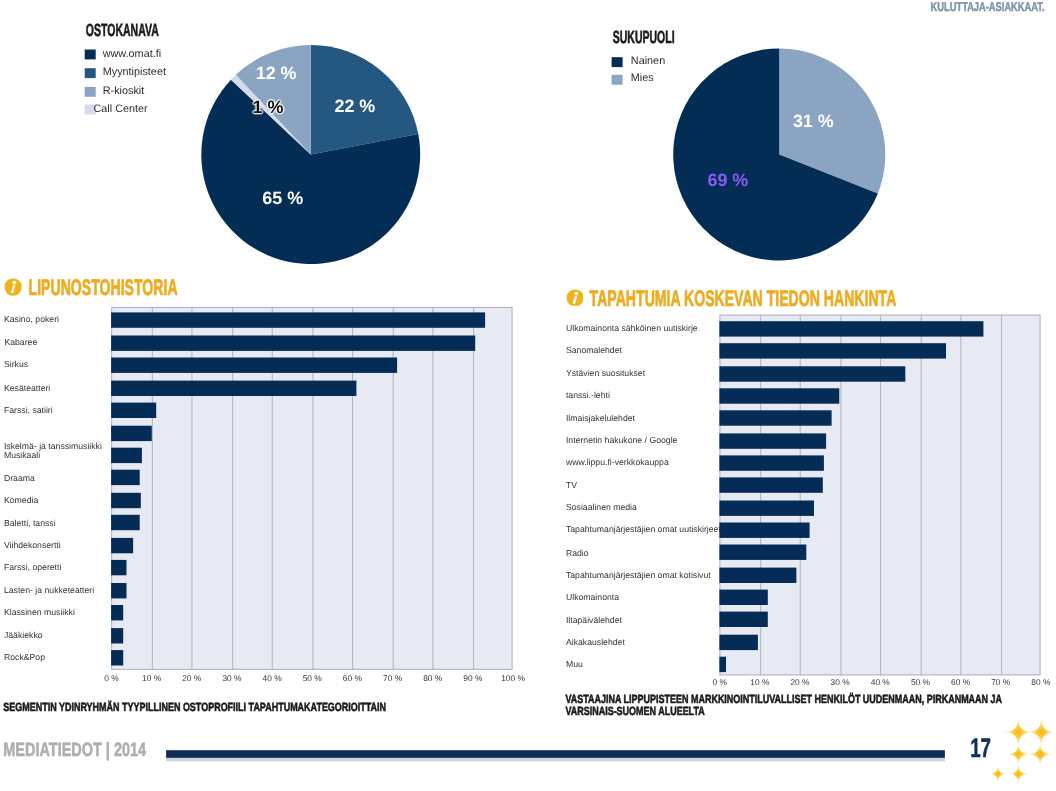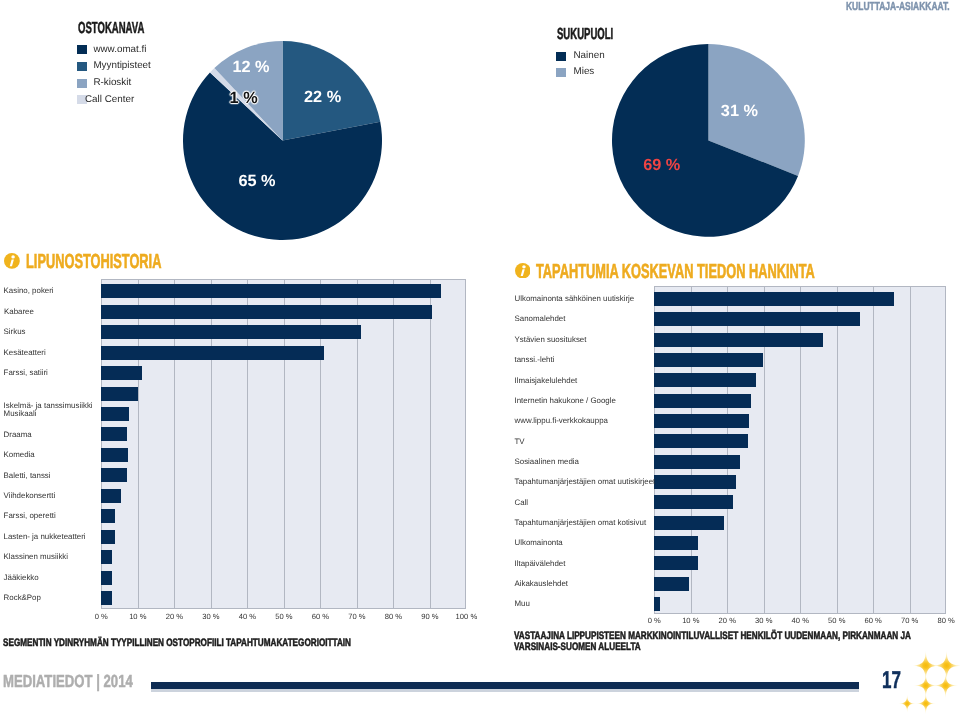--- a/index.html
+++ b/index.html
@@ -61,21 +61,21 @@
 <div class="abs">
   <div class="abs cond pie-title" style="left:556.6px;top:25.9px">SUKUPUOLI</div>
   <div class="legend-sw" style="left:556.2px;top:51.7px;background:#032d55"></div>
   <div class="legend-tx" style="left:573.5px;top:51.4px">Nainen</div>
   <div class="legend-sw" style="left:556.2px;top:67.7px;background:#8ba4c2"></div>
   <div class="legend-tx" style="left:573.5px;top:67.4px">Mies</div>
   <svg class="abs" style="left:610.3px;top:42.4px" width="196.8" height="196.8" viewBox="610.30 42.40 196.80 196.80">
     <path d="M 708.70 140.80 L 708.70 44.40 A 96.40 96.40 0 0 1 798.33 176.29 Z" fill="#8ba4c2"></path>
     <path d="M 708.70 140.80 L 798.33 176.29 A 96.40 96.40 0 1 1 708.70 44.40 Z" fill="#032d55"></path>
   </svg>
-  <div class="abs pie-val" style="left:661.7px;top:165.3px;color:#ef4444">69 %</div>
+  <div class="abs pie-val" style="left:661.7px;top:165.3px;color:#8b5cf6">69 %</div>
   <div class="abs pie-val" style="left:739.4px;top:110.7px;color:#ffffff">31 %</div>
 </div>
 <div class="abs">
   <svg class="abs info-ic" style="left:4.1px;top:253.1px" width="15.8" height="15.8" viewBox="0 0 18 18">
     <circle cx="9" cy="9" r="9" fill="#f0b31d"></circle>
     <ellipse cx="10.35" cy="4.45" rx="2.0" ry="1.95" fill="#ffffff"></ellipse>
     <path d="M11.25 7.35 L9.1 15.1 L6.55 15.1 L8.7 7.35 Z" fill="#ffffff"></path>
   </svg>
   <div class="abs cond sec-title" style="left:25.9px;top:250.9px">LIPUNOSTOHISTORIA</div>
   <div class="abs" style="left:101.30px;top:278.90px;width:365.10px;height:329.90px;background:#e7eaf2;box-sizing:border-box;border:1px solid #b2b7c2"></div>
@@ -162,21 +162,21 @@
   <div class="cat-label" style="left:514.5px;top:395.85px">Internetin hakukone / Google</div>
   <div class="abs" style="left:654.30px;top:414.00px;width:94.87px;height:14.00px;background:#052c56"></div>
   <div class="cat-label" style="left:514.5px;top:416.20px">www.lippu.fi-verkkokauppa</div>
   <div class="abs" style="left:654.30px;top:434.35px;width:94.14px;height:14.00px;background:#052c56"></div>
   <div class="cat-label" style="left:514.5px;top:436.55px">TV</div>
   <div class="abs" style="left:654.30px;top:454.70px;width:86.11px;height:14.00px;background:#052c56"></div>
   <div class="cat-label" style="left:514.5px;top:456.90px">Sosiaalinen media</div>
   <div class="abs" style="left:654.30px;top:475.05px;width:82.10px;height:14.00px;background:#052c56"></div>
   <div class="cat-label" style="left:514.5px;top:477.25px">Tapahtumanjärjestäjien omat uutiskirjeet</div>
   <div class="abs" style="left:654.30px;top:495.40px;width:78.81px;height:14.00px;background:#052c56"></div>
-  <div class="cat-label" style="left:514.5px;top:497.60px">Call</div>
+  <div class="cat-label" style="left:514.5px;top:497.60px">Radio</div>
   <div class="abs" style="left:654.30px;top:515.75px;width:70.06px;height:14.00px;background:#052c56"></div>
   <div class="cat-label" style="left:514.5px;top:517.95px">Tapahtumanjärjestäjien omat kotisivut</div>
   <div class="abs" style="left:654.30px;top:536.10px;width:44.15px;height:14.00px;background:#052c56"></div>
   <div class="cat-label" style="left:514.5px;top:538.30px">Ulkomainonta</div>
   <div class="abs" style="left:654.30px;top:556.45px;width:43.42px;height:14.00px;background:#052c56"></div>
   <div class="cat-label" style="left:514.5px;top:558.65px">Iltapäivälehdet</div>
   <div class="abs" style="left:654.30px;top:576.80px;width:34.30px;height:14.00px;background:#052c56"></div>
   <div class="cat-label" style="left:514.5px;top:579.00px">Aikakauslehdet</div>
   <div class="abs" style="left:654.30px;top:597.15px;width:5.47px;height:14.00px;background:#052c56"></div>
   <div class="cat-label" style="left:514.5px;top:599.35px">Muu</div>

